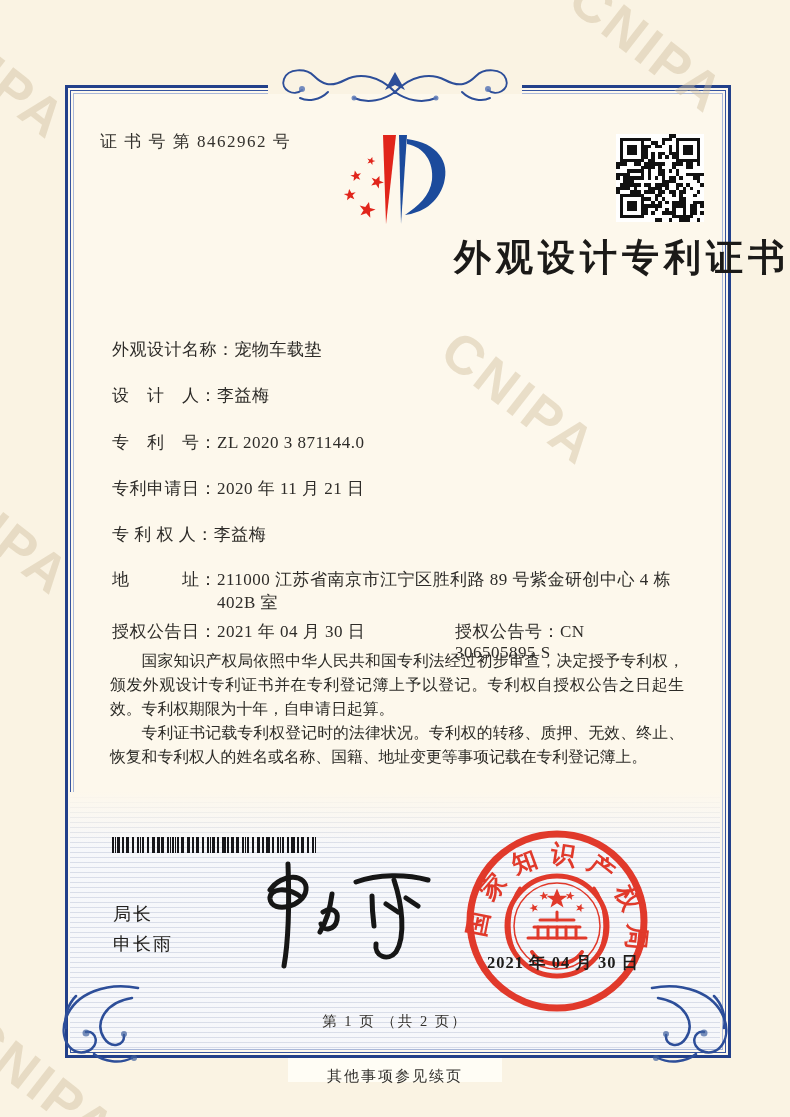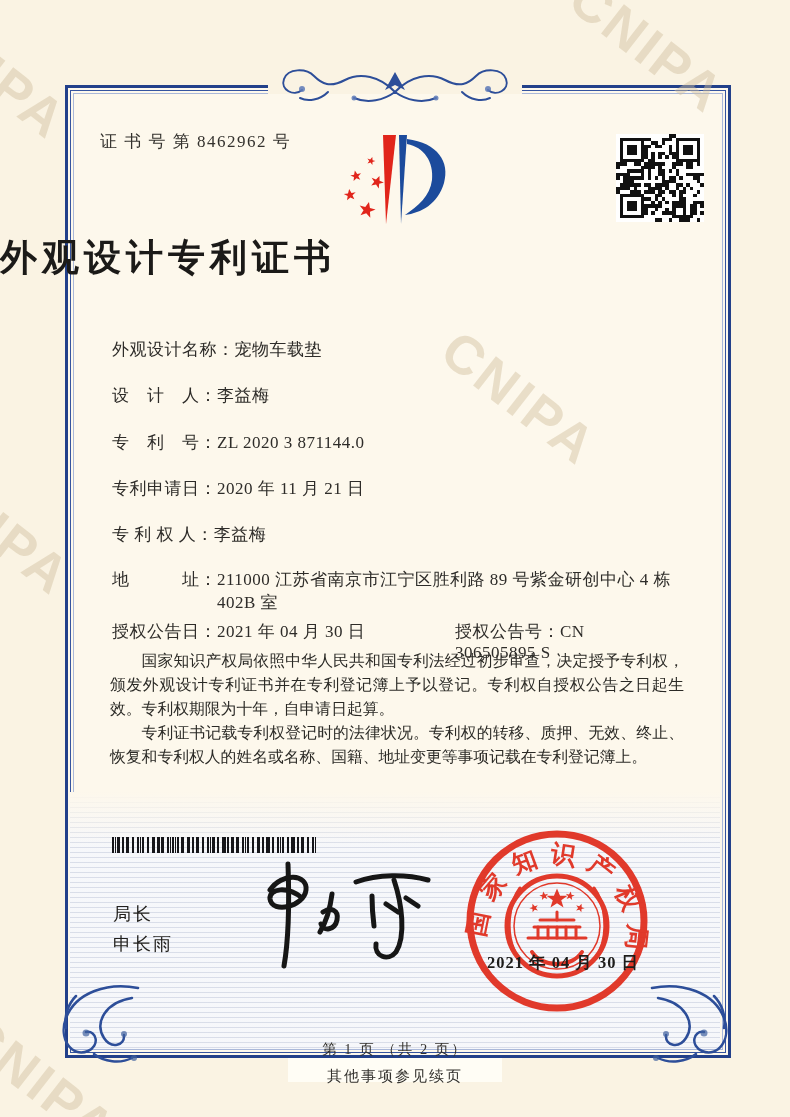--- a/index.html
+++ b/index.html
@@ -13,21 +13,21 @@
   
   .frame{position:absolute;left:65px;top:85px;width:660px;height:967px;
          border:3px solid #22408a;background:#fdf8ec;z-index:1;}
   .frame::before{content:"";position:absolute;inset:2px;border:1px solid #35549f;}
   .frame::after{content:"";position:absolute;inset:5px;border:1px solid #aab8d9;}
   .content{position:absolute;inset:0;z-index:4;}
   
   .certno{position:absolute;left:100px;top:130px;font-size:17px;letter-spacing:1.5px;color:#33312d;}
   .logo{position:absolute;left:330px;top:124px;width:150px;height:112px;}
   .qr{position:absolute;left:616px;top:134px;width:88px;height:88px;background:#ffffff;padding:0;}
-  .title{position:absolute;left:0;top:233px;width:100%;text-align:left;
+  .title{position:absolute;left:0;top:233px;width:100%;text-align:right;
          font-size:37px;font-weight:bold;letter-spacing:5px;color:#1b1a18;}
   
   .row{position:absolute;left:112px;font-size:17px;letter-spacing:0.5px;color:#2e2c29;white-space:nowrap;}
   .row .lab{white-space:pre;}
   .row .val{white-space:pre-line;}
   .row.addr{white-space:normal;}
   .row.addr .val{display:inline-block;vertical-align:top;width:498px;line-height:23px;}
   .pair2{position:absolute;left:343px;top:0;white-space:nowrap;}
   .paras{position:absolute;left:110px;top:649px;width:574px;font-size:15.8px;line-height:24px;
          color:#2b2a26;text-align:justify;}
@@ -42,21 +42,21 @@
        repeating-linear-gradient(90deg,#15151a 0 2px,transparent 2px 5px),
        repeating-linear-gradient(90deg,#15151a 0 1px,transparent 1px 7px),
        repeating-linear-gradient(90deg,transparent 0 3px,#15151a 3px 4px,transparent 4px 11px);}
   .signer-title{position:absolute;left:113px;top:902px;font-size:18px;letter-spacing:2px;color:#22201d;z-index:4;}
   .signer-name{position:absolute;left:113px;top:932px;font-size:18px;letter-spacing:2px;color:#22201d;z-index:4;}
   .signature{position:absolute;left:210px;top:852px;width:240px;height:120px;z-index:4;}
   .seal{position:absolute;left:462px;top:826px;width:190px;height:190px;z-index:4;}
   .seal-date{position:absolute;left:468px;top:952px;width:190px;text-align:center;z-index:5;
              font-size:16.5px;font-weight:600;letter-spacing:1px;color:#1d1c1a;}
   .pageinfo{position:absolute;left:0;top:1012px;width:100%;text-align:center;z-index:4;
-            font-size:14.5px;letter-spacing:2px;color:#33312d;margin-top:28px;}
+            font-size:14.5px;letter-spacing:2px;color:#33312d;}
   .cont{position:absolute;left:288px;top:1058px;width:214px;height:24px;line-height:36px;z-index:4;
         background:#fffdf5;text-align:center;font-size:15px;letter-spacing:2px;color:#33312d;}
   .ornament-top{position:absolute;left:268px;top:58px;width:254px;height:54px;z-index:5;}
   .flourish{position:absolute;width:104px;height:96px;z-index:5;}
   .flourish.bl{left:46px;top:976px;}
   .flourish.br{left:640px;top:976px;transform:scaleX(-1);}
 </style>
 </head>
 <body>
 

